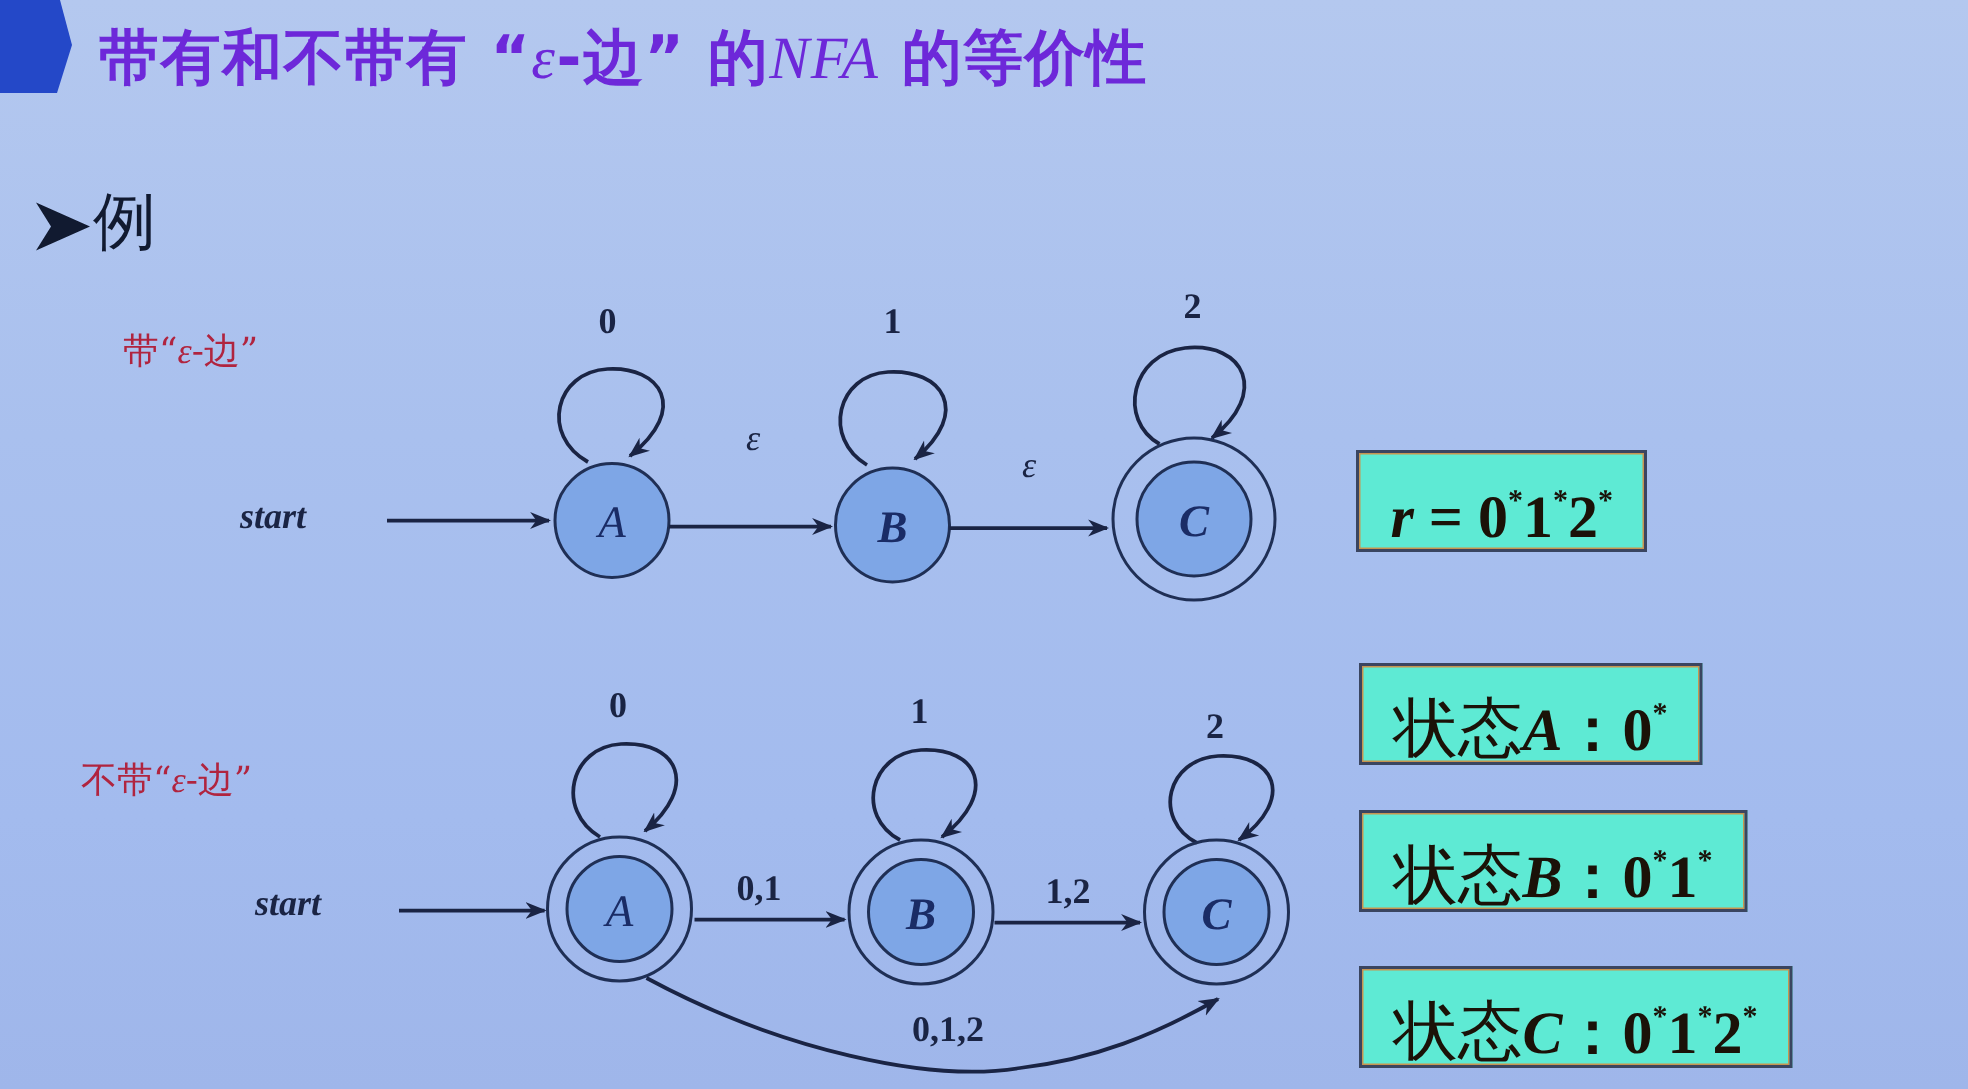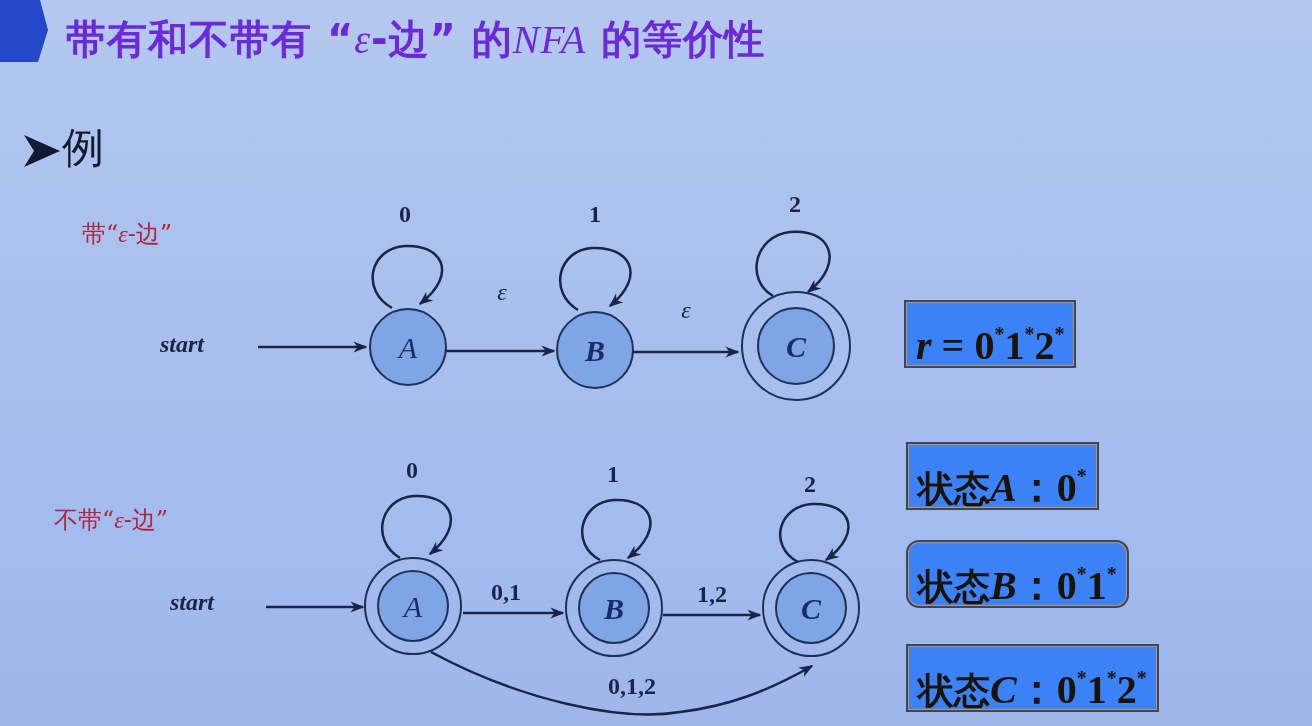--- a/index.html
+++ b/index.html
@@ -22,30 +22,30 @@
     font-size:42px; color:#111a30; white-space:nowrap;
   }
   .bullet .arrow { display:inline-block; width:40px; height:36px; vertical-align:middle; }
   .section-label {
     position:absolute; font-size:24px; color:#b0243f; white-space:nowrap;
     font-family: "DejaVu Serif", serif;
   }
   .section-label .eps { font-family:"Liberation Serif", serif; font-style:italic; }
   svg.diagram { position:absolute; left:0; top:0; }
   .box {
-    position:absolute; background:#3b82f6; border:2px solid #3a4560;
+    position:absolute; background:#5eead4; border:2px solid #3a4560;
     box-shadow: inset 0 0 0 1px #c8944f;
     font-family: "Liberation Serif", serif; font-weight:bold; color:#1b1208;
-    font-size:40px; line-height:64px; height:64px; padding:0 10px;
+    font-size:40px; line-height:64px; height:64px; padding:0 21px;
     white-space:nowrap;
     text-align:right;
   }
   .box sup { font-size:20px; vertical-align:18px; }
   .box .it { font-style:italic; }
-  .box .cn { font-family:"DejaVu Serif", serif; font-weight:bold; font-size:36px; }
+  .box .cn { font-family:"DejaVu Serif", serif; font-weight:normal; font-size:43px; }
 </style>
 </head>
 <body>
 
 <svg class="title-marker" viewBox="0 0 62 62">
   <polygon points="0,0 40,0 48,30 38,62 0,62" fill="#2448c8"></polygon>
 </svg>
 <div class="title"><span>带有和不带有</span> <span>“</span><span class="it">ε</span><span>-边</span><span>”</span> <span>的</span><span class="it">NFA</span> <span>的等价性</span></div>
 
 <div class="bullet">
@@ -136,15 +136,15 @@
 
     <path d="M431,652 C520,700 620,722 680,712 C730,706 770,690 812,666" fill="none" stroke="#1a2444" stroke-width="2.5" marker-end="url(#ahs)"></path>
     <text x="632" y="694" text-anchor="middle" font-family="Liberation Serif, serif" font-weight="bold" font-size="24" fill="#1a2444">0,1,2</text>
   </g>
 </svg>
 
 <div class="box" style="left:904px; top:300px;"><span class="it">r</span><span> = </span><span>0</span><sup>*</sup><span>1</span><sup>*</sup><span>2</span><sup>*</sup></div>
 
 <div class="box" style="left:906px; top:442px;"><span class="cn">状态</span><span class="it">A</span><span>：</span><span>0</span><sup>*</sup></div>
 
-<div class="box" style="left:906px; top:540px;border-radius:13px;"><span class="cn">状态</span><span class="it">B</span><span>：</span><span>0</span><sup>*</sup><span>1</span><sup>*</sup></div>
+<div class="box" style="left:906px; top:540px;"><span class="cn">状态</span><span class="it">B</span><span>：</span><span>0</span><sup>*</sup><span>1</span><sup>*</sup></div>
 
 <div class="box" style="left:906px; top:644px;"><span class="cn">状态</span><span class="it">C</span><span>：</span><span>0</span><sup>*</sup><span>1</span><sup>*</sup><span>2</span><sup>*</sup></div>
 
 </body></html>

